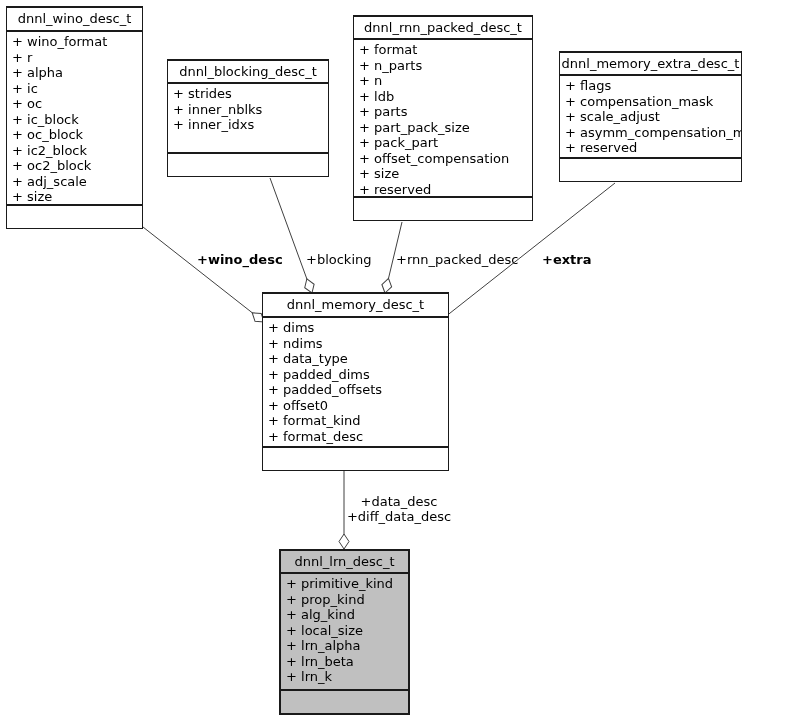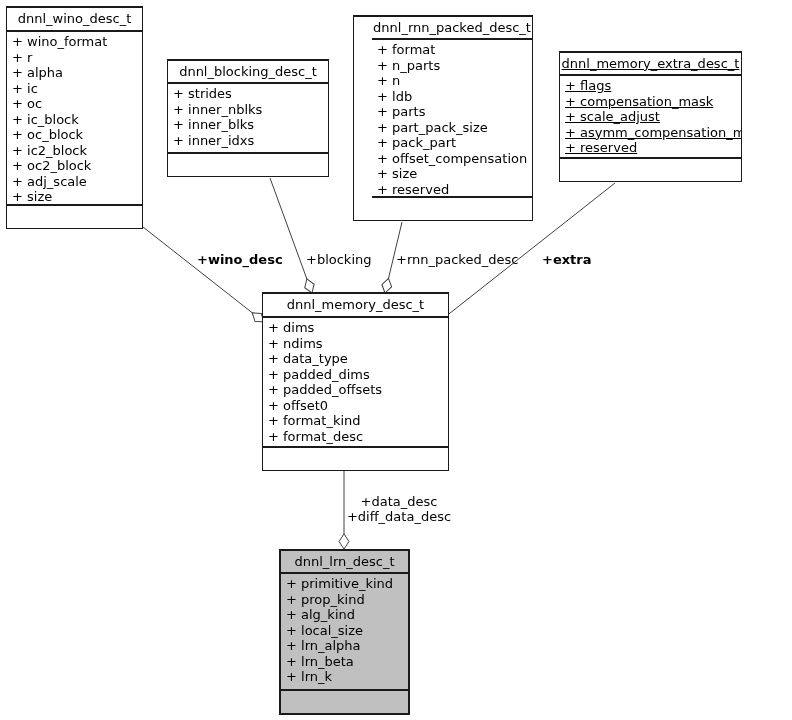--- a/index.html
+++ b/index.html
@@ -39,22 +39,22 @@
     flex:1 1 auto;
     border-bottom:2px solid var(--node-border);
     padding:2px 5px 0 5px;
     overflow:hidden;
   }
   .field{white-space:nowrap;}
   .node-footer{flex:0 0 22px;}
 
   #node-wino    {left:6px;   top:6px;   width:137px; height:223px;}
   #node-blocking{left:167px; top:59px;  width:162px; height:118px;}
-  #node-rnn     {left:353px; top:15px;  width:180px; height:206px;padding-left:18px;}
-  #node-extra   {left:559px; top:51px;  width:183px; height:131px;text-decoration:underline;}
+  #node-rnn     {left:353px; top:15px;  width:180px; height:206px;}
+  #node-extra   {left:559px; top:51px;  width:183px; height:131px;}
   #node-memory  {left:262px; top:292px; width:187px; height:179px;}
   #node-lrn     {left:279px; top:549px; width:131px; height:166px;}
   #node-wino .node-title{height:22px;}
   #node-memory .node-title{height:22px;}
 
   .edge-label{
     position:absolute;
     font-size:13px;
     line-height:15px;
     white-space:nowrap;
@@ -114,21 +114,20 @@
       <div class="field">+ size</div>
     </div>
     <div class="node-footer"></div>
   </div>
 
   <div class="uml-node" id="node-blocking">
     <div class="node-title">dnnl_blocking_desc_t</div>
     <div class="node-fields">
       <div class="field">+ strides</div>
       <div class="field">+ inner_nblks</div>
-      <div class="field">+ inner_blks</div>
       <div class="field">+ inner_idxs</div>
     </div>
     <div class="node-footer"></div>
   </div>
 
   <div class="uml-node" id="node-rnn">
     <div class="node-title">dnnl_rnn_packed_desc_t</div>
     <div class="node-fields">
       <div class="field">+ format</div>
       <div class="field">+ n_parts</div>

